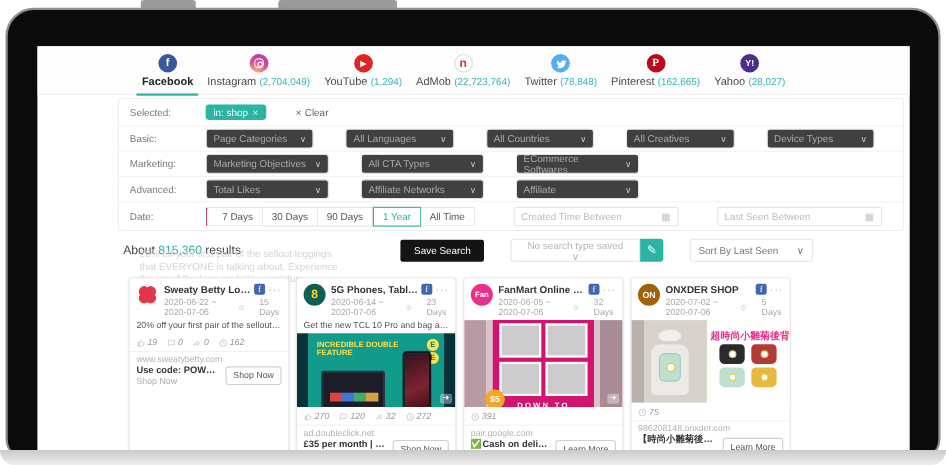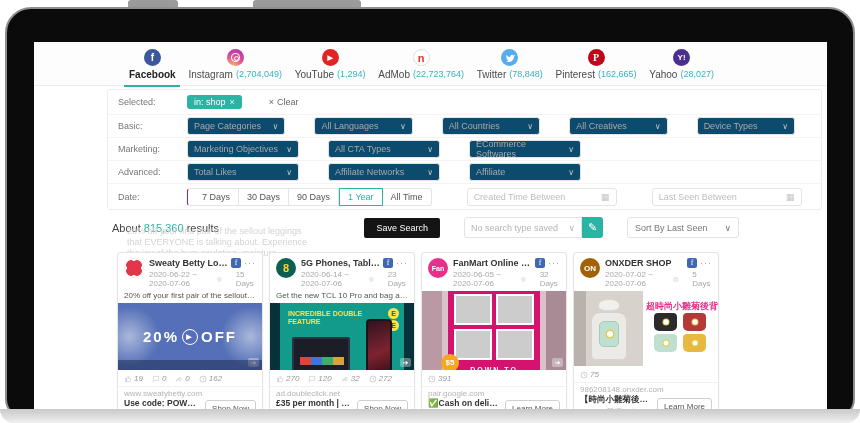--- a/index.html
+++ b/index.html
@@ -32,38 +32,38 @@
 
   
   .fpanel { margin:3px 5px 0 73px; border:1px solid #ededed; border-radius:3px; background:#fff; }
   .frow { display:flex; align-items:center; padding:0 10px; height:23px; border-bottom:1px solid #f3f3f3;gap:13px; }
   .frow:first-child { height:25px; }
   .frow:last-child { border-bottom:none; height:25px; }
   .flabel { width:56px; font-size:9px; color:#777; flex:none; }
   .chip { background:#2bb3a3; color:#fff; font-size:9px; border-radius:3px; padding:2px 7px; display:flex; align-items:center; gap:4px; cursor:pointer; }
   .chip .x { font-size:9px; opacity:.85; }
   .clear { margin-left:14px; font-size:9px; color:#666; cursor:pointer; display:flex; gap:3px; align-items:center; }
-  .sel { width:112px; height:18px; border:1px solid #e4e4e4; border-radius:3px; margin-right:16px; display:flex; align-items:center; justify-content:space-between; padding:0 6px; font-size:9px; color:#a9a9a9; cursor:pointer; background:#0c4a6e; }
+  .sel { width:112px; height:18px; border:1px solid #e4e4e4; border-radius:3px; margin-right:16px; display:flex; align-items:center; justify-content:space-between; padding:0 6px; font-size:9px; color:#a9a9a9; cursor:pointer; background:#404040; }
   .sel .chev { color:#c4c4c4; font-size:8px; }
   .segs { display:flex; }
   .seg { border:1px solid #e4e4e4; border-left:none; background:#fff; font-size:9px; color:#555; padding:3px 8px; cursor:pointer; white-space:nowrap; }
   .seg:first-child { border-left:1px solid #be185d; border-radius:3px 0 0 3px;padding-left:14px; }
   .seg:last-child { border-radius:0 3px 3px 0; }
   .seg.active { border:1px solid #2bb3a3; color:#2bb3a3; }
   .dinput { width:150px; height:18px; border:1px solid #e4e4e4; border-radius:3px; margin-left:22px; display:flex; align-items:center; justify-content:space-between; padding:0 6px; font-size:9px; color:#bdbdbd; }
   .cal { color:#c4c4c4; font-size:9px; }
 
   
   .rbar { display:flex; align-items:center; margin:7px 88px 0 78px; }
   .rtext { font-size:11px; color:#444; }
   .rtext b { color:#2bb3a3; font-weight:normal; }
   .rright { margin-left:auto; display:flex; align-items:center; gap:24px; }
   .savebtn { background:#141414; color:#fff; font-size:9px; padding:5px 12px; border-radius:2px; cursor:pointer; }
   .savedwrap { display:flex; }
-  .saveddd { width:118px; height:21px; border:1px solid #e4e4e4; border-radius:3px 0 0 3px; display:flex; align-items:center; justify-content:space-between; padding:0 6px; font-size:9px; color:#b5b5b5; background:#fff; }
+  .saveddd { width:118px; height:21px; border:1px solid #e4e4e4; border-radius:3px 0 0 3px; display:flex; align-items:center; justify-content:space-between; padding:0 6px; font-size:9px; color:#b5b5b5; background:#fff;flex-direction:column; }
   .pencil { width:21px; height:21px; background:#2bb3a3; border-radius:0 3px 3px 0; color:#fff; font-size:11px; display:flex; align-items:center; justify-content:center; cursor:pointer; }
   .sortdd { width:112px; height:21px; border:1px solid #e4e4e4; border-radius:3px; display:flex; align-items:center; justify-content:space-between; padding:0 7px; font-size:9px; color:#777; background:#fff; }
 
   
   .ghost { position:absolute; left:93px; top:184px; width:230px; font-size:9px; line-height:11px; color:#d4d4d4; z-index:1; }
 
   
   .cards { position:relative; z-index:2; display:flex; gap:6px; margin:14px 0 0 83px; }
   .card { width:146px; height:167px; background:#fff; border:1px solid #e6e6e6; border-radius:3px; box-shadow:0 1px 3px rgba(0,0,0,.05); display:flex; flex-direction:column; overflow:hidden; }
   .chead { display:flex; gap:5px; padding:5px 6px 3px; }
@@ -332,30 +332,20 @@
                 <svg width="7" height="7" viewBox="0 0 24 24">
                     <circle cx="12" cy="12" r="9" fill="none" stroke="#b5b5b5" stroke-width="2"></circle>
                     <path d="M12 7v5l4 2" stroke="#b5b5b5" stroke-width="2" fill="none"></path>
                   </svg>
                 <span>15 Days</span>
               </span>
             </span>
           </span>
         </div>
         <div class="ctext">20% off your first pair of the sellout leggin...</div>
-        <div class="cimg img1">
-          <span class="big">
-            <span>20%</span>
-            <span class="play">
-                <span>▶</span>
-              </span>
-            <span>OFF</span>
-          </span>
-          <span class="corner">➔</span>
-        </div>
         <div class="cstats">
           <span class="stat">
               <svg width="8" height="8" viewBox="0 0 24 24">
                 <path d="M7 10v10H4V10h3zm3 10h7c1 0 1.8-.6 2-1.5l1.5-6A2 2 0 0 0 18.5 10H14l.7-4a1.8 1.8 0 0 0-3.3-1.2L8 10v10h2z" fill="none" stroke="currentColor" stroke-width="1.6"></path>
               </svg>
               <span>19</span>
             </span>
           <span class="stat">
               <svg width="8" height="8" viewBox="0 0 24 24">
                 <path d="M4 4h16v12H8l-4 4z" fill="none" stroke="currentColor" stroke-width="1.6"></path>

